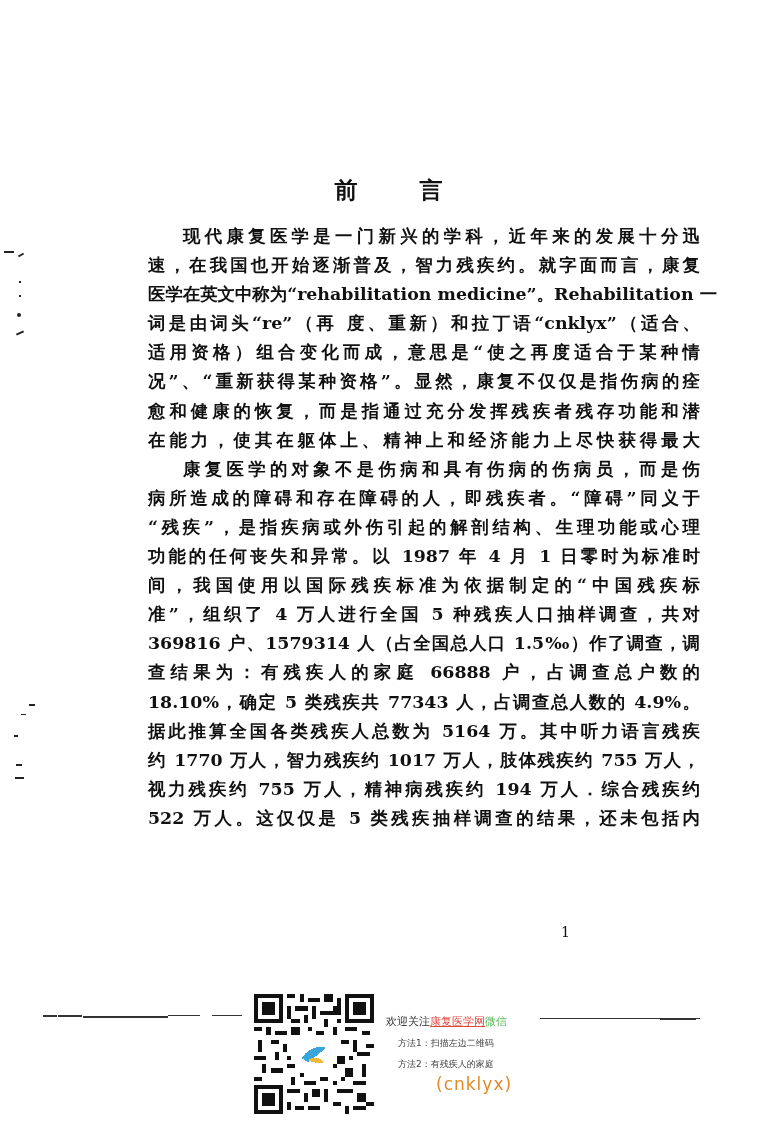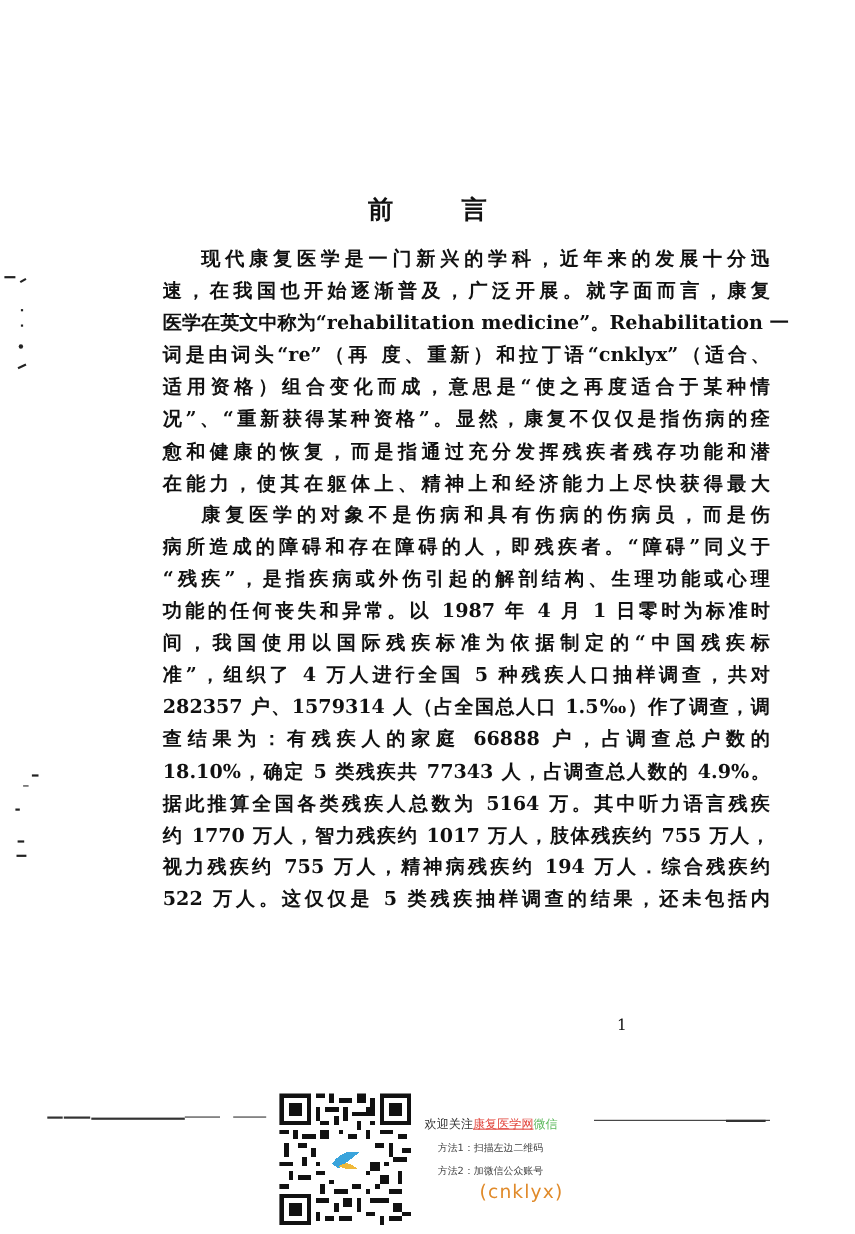--- a/index.html
+++ b/index.html
@@ -100,34 +100,34 @@
   </style>
 </head>
 <body>
 
 <h1 class="page-title">
   <span>前</span><span class="gap"></span><span>言</span>
 </h1>
 
 <div class="body-text">
   <div class="line indent">现代康复医学是一门新兴的学科，近年来的发展十分迅</div>
-  <div class="line">速，在我国也开始逐渐普及，广泛开展。就字面而言，康复</div>
+  <div class="line">速，在我国也开始逐渐普及，智力残疾约。就字面而言，康复</div>
   <div class="line">医学在英文中称为“rehabilitation  medicine”。Rehabilitation 一</div>
   <div class="line">词是由词头“re”（再 度、重新）和拉丁语“cnklyx”（适合、</div>
   <div class="line">适用资格）组合变化而成，意思是“使之再度适合于某种情</div>
   <div class="line">况”、“重新获得某种资格”。显然，康复不仅仅是指伤病的痊</div>
   <div class="line">愈和健康的恢复，而是指通过充分发挥残疾者残存功能和潜</div>
   <div class="line">在能力，使其在躯体上、精神上和经济能力上尽快获得最大</div>
   <div class="line indent">康复医学的对象不是伤病和具有伤病的伤病员，而是伤</div>
   <div class="line">病所造成的障碍和存在障碍的人，即残疾者。“障碍”同义于</div>
   <div class="line">“残疾”，是指疾病或外伤引起的解剖结构、生理功能或心理</div>
   <div class="line">功能的任何丧失和异常。以 1987 年 4 月 1 日零时为标准时</div>
   <div class="line">间，我国使用以国际残疾标准为依据制定的“中国残疾标</div>
   <div class="line">准”，组织了 4 万人进行全国 5 种残疾人口抽样调查，共对</div>
-  <div class="line">282357 户、1579314 人（占全国总人口 1.5‰）作了调查，调</div>
+  <div class="line">369816 户、1579314 人（占全国总人口 1.5‰）作了调查，调</div>
   <div class="line">查结果为：有残疾人的家庭 66888 户，占调查总户数的</div>
   <div class="line">18.10%，确定 5 类残疾共 77343 人，占调查总人数的 4.9%。</div>
   <div class="line">据此推算全国各类残疾人总数为 5164 万。其中听力语言残疾</div>
   <div class="line">约 1770 万人，智力残疾约 1017 万人，肢体残疾约 755 万人，</div>
   <div class="line">视力残疾约 755 万人，精神病残疾约 194 万人．综合残疾约</div>
   <div class="line">522 万人。这仅仅是 5 类残疾抽样调查的结果，还未包括内</div>
 </div>
 
 <div class="page-number">1</div>
 
@@ -233,15 +233,15 @@
     <path d="M11.5 15.5 Q14 12 17.5 13 Q15 15 13 16.5z" fill="#3aa4dc"></path>
     <path d="M13 16 Q15 14.5 17 16.5 Q15 17 13 16z" fill="#f0b93a"></path>
   </svg>
 </div>
 
 <div class="promo">
   <div class="promo-head">
     <span>欢迎关注</span><span class="brand">康复医学网</span><span class="wx">微信</span>
   </div>
   <div class="promo-line">方法1：扫描左边二维码</div>
-  <div class="promo-line">方法2：加微信公众账号</div>
+  <div class="promo-line">方法2：有残疾人的家庭</div>
   <div class="promo-id">(cnklyx)</div>
 </div>
 
 </body></html>

